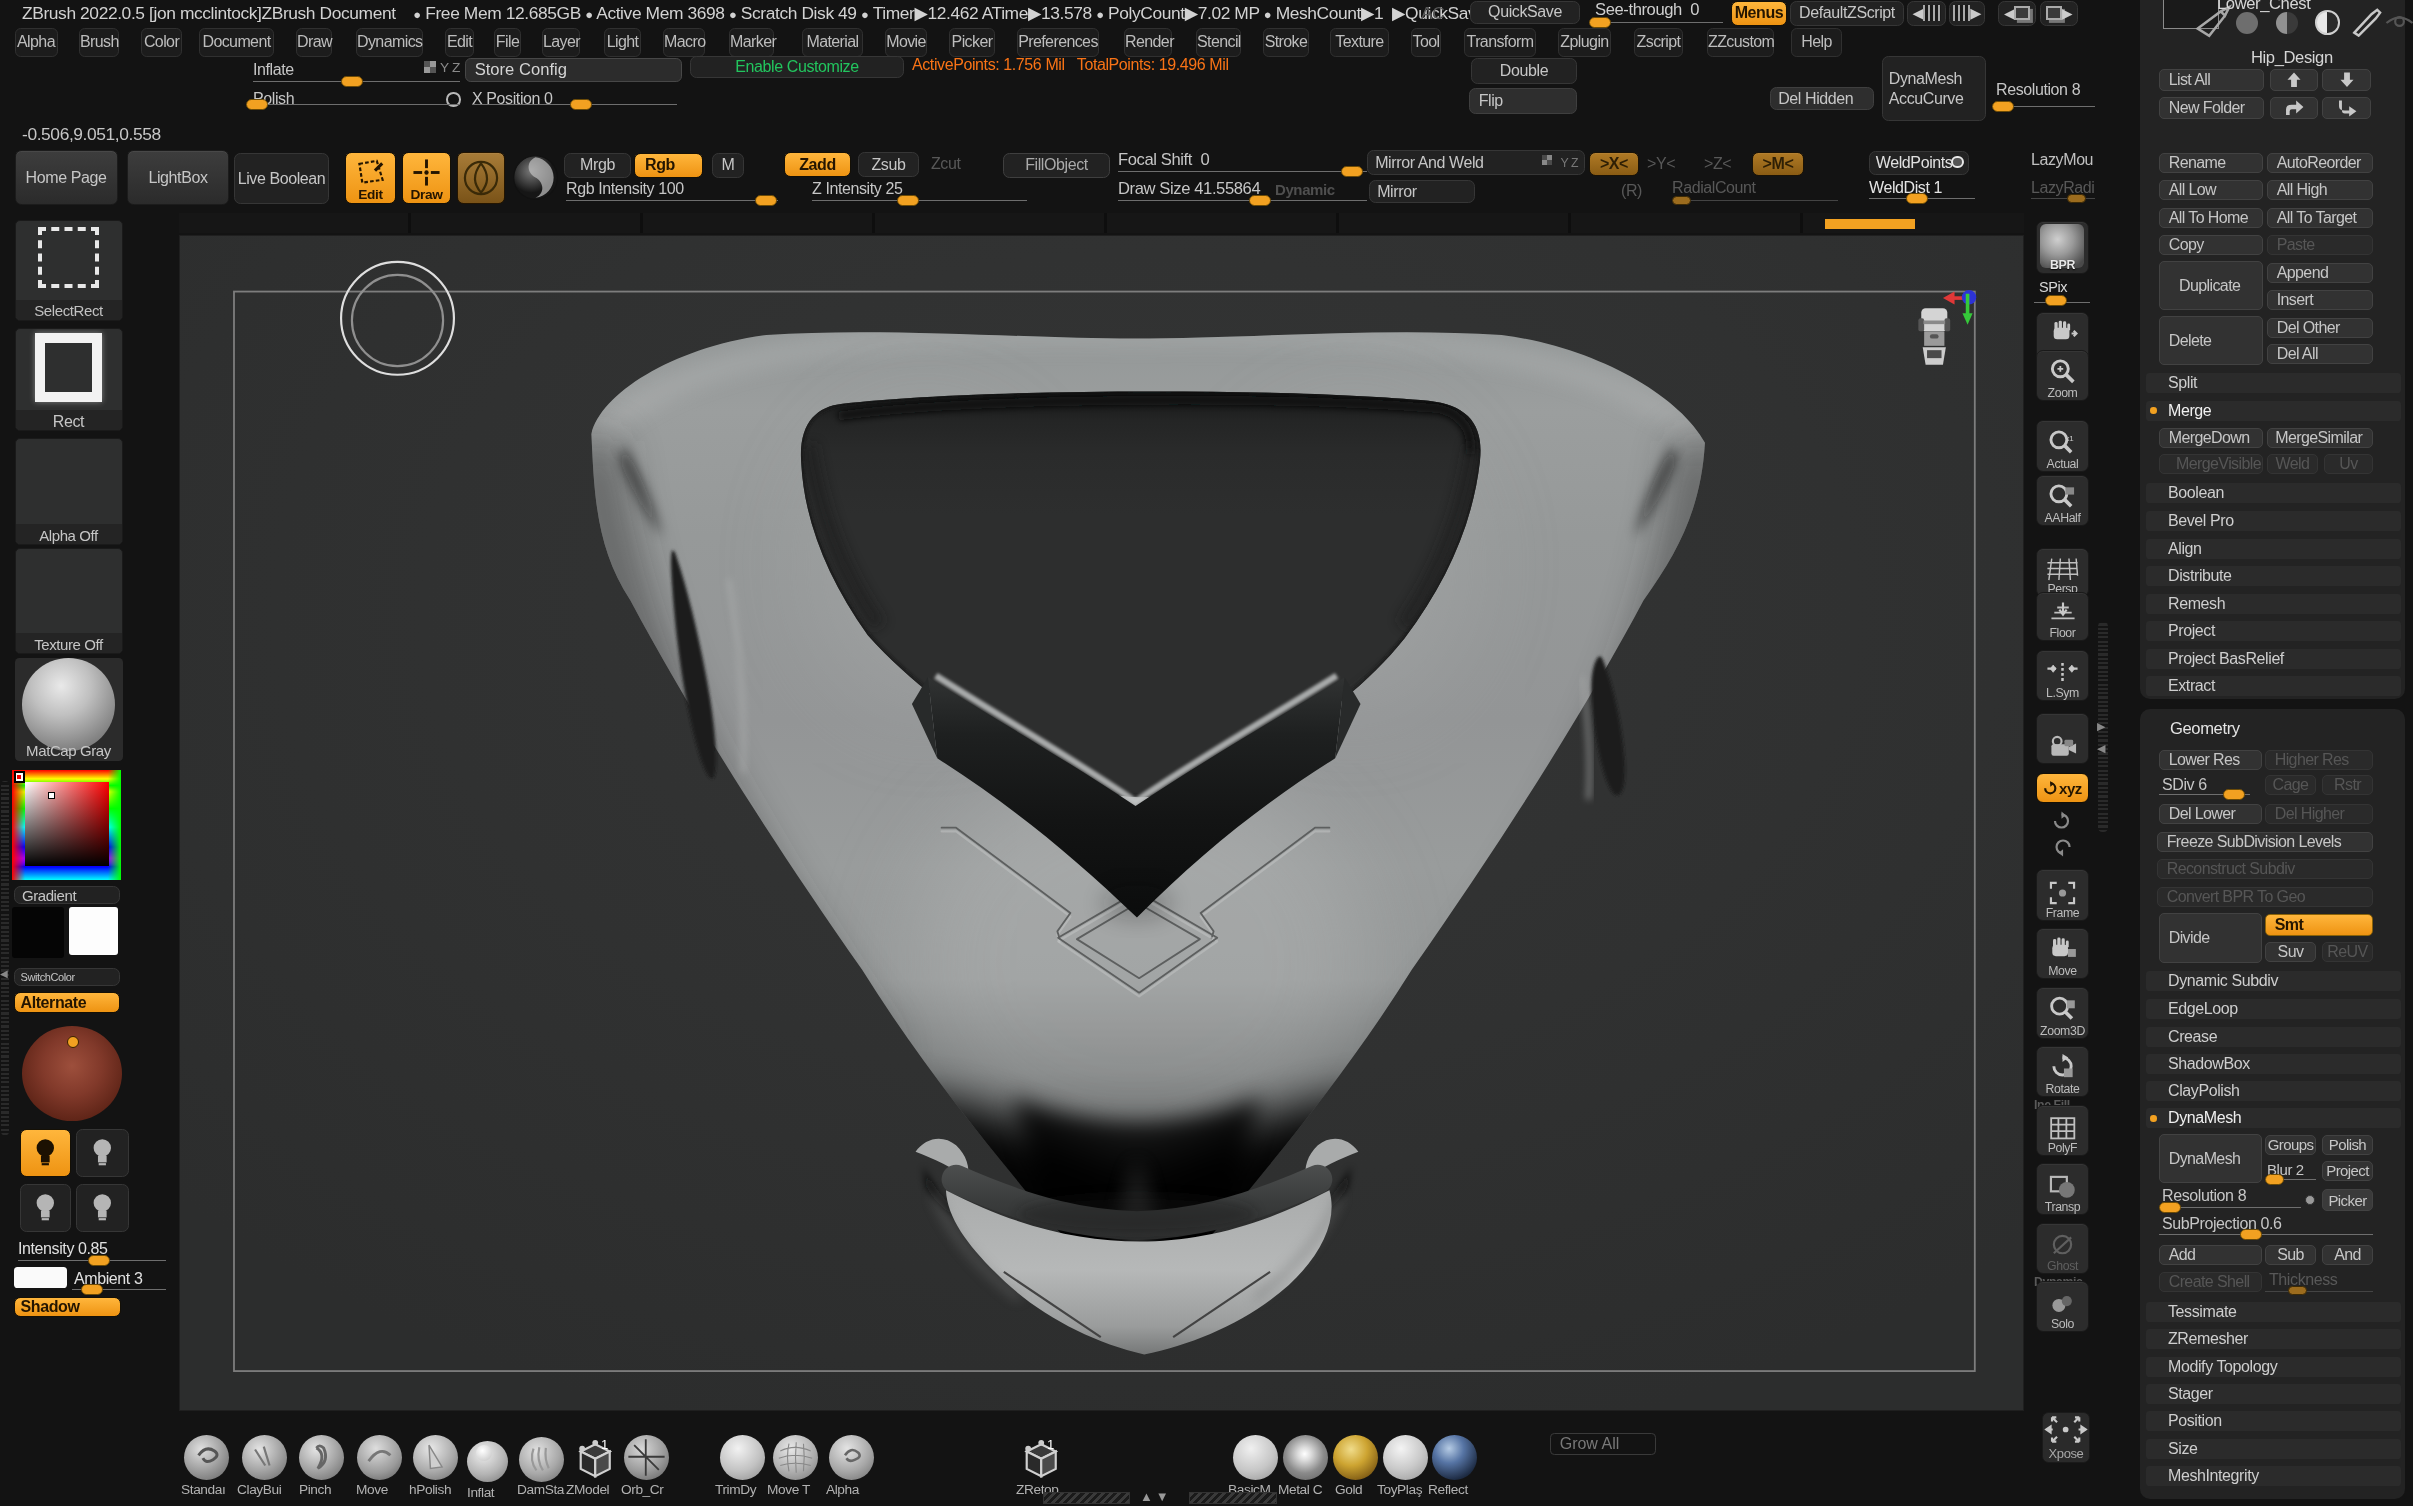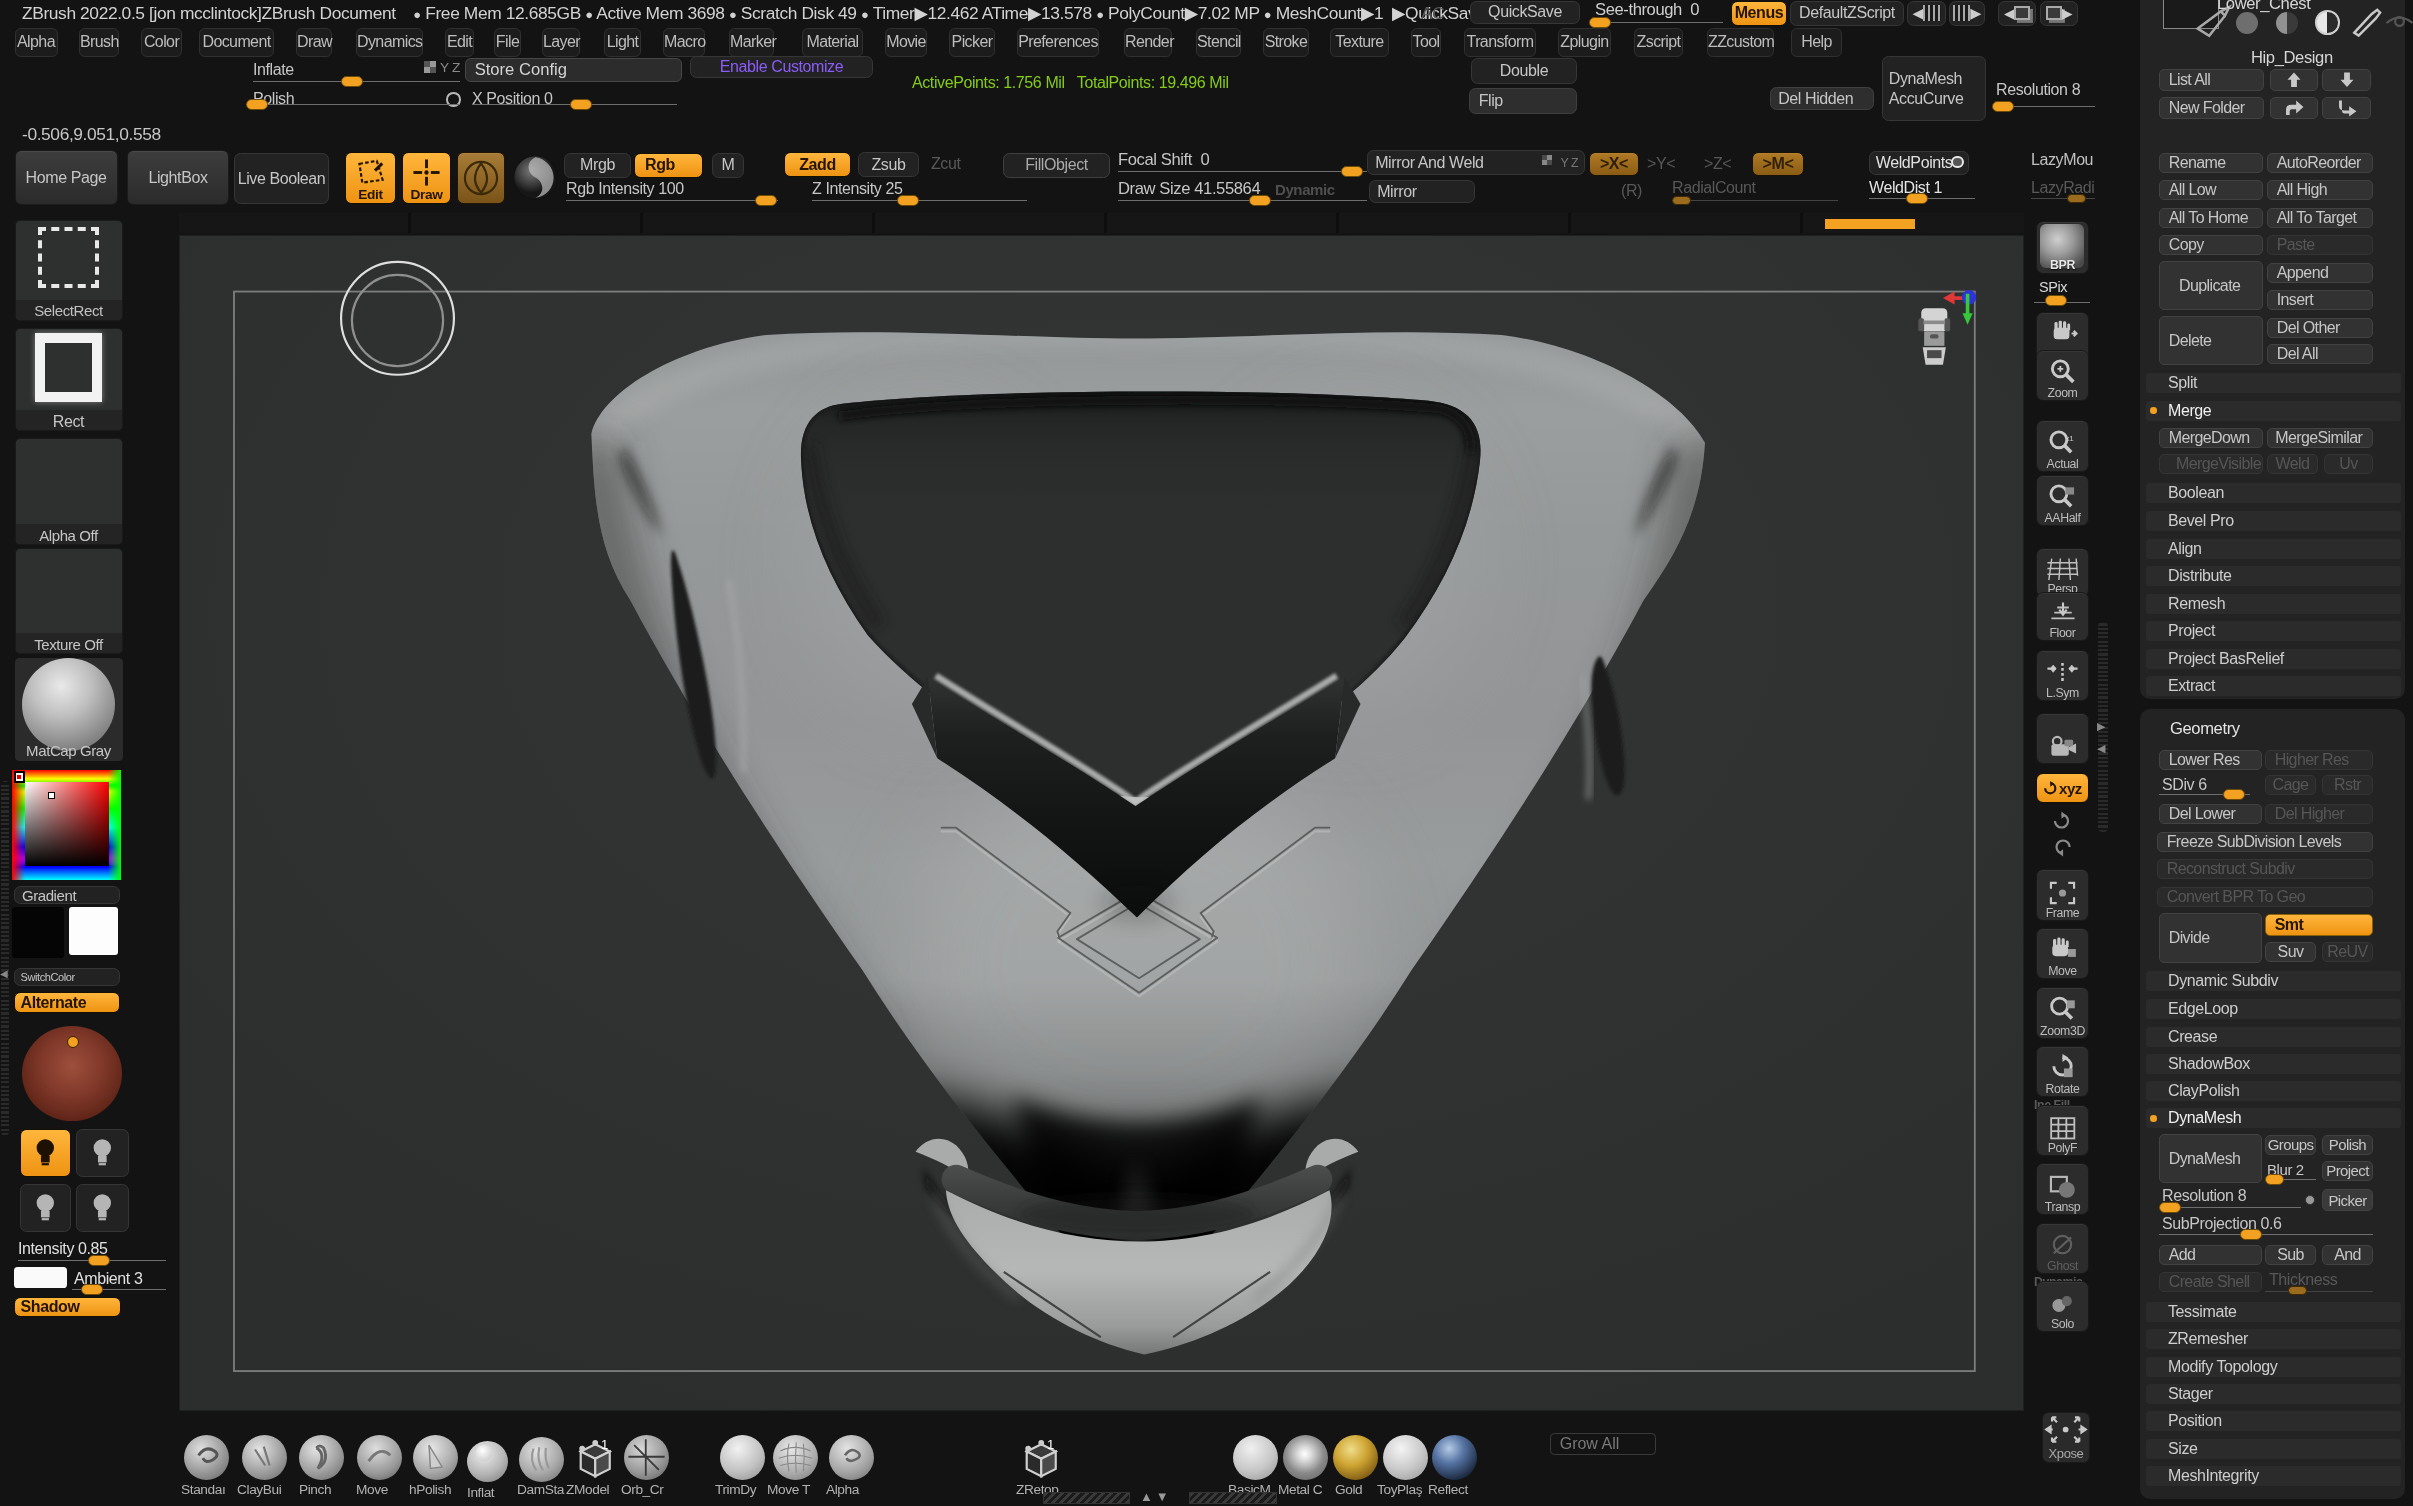--- a/index.html
+++ b/index.html
@@ -223,22 +223,22 @@
 <div class="mbtn" style="left:1634px;width:49px">Zscript</div>
 <div class="mbtn" style="left:1707px;width:67px">ZZcustom</div>
 <div class="mbtn" style="left:1791px;width:51px">Help</div>
 
 <div class="lbl" style="left:253px;top:61px">Inflate</div>
 <div class="trk" style="left:253px;top:81px;width:207px"></div>
 <div class="hdl" style="left:341px;top:76px"></div>
 <div class="abs" style="left:424px;top:61px;width:11.6px;height:11.6px;background:conic-gradient(#999 0 25%,#555 0 50%,#999 0 75%,#555 0)"></div>
 <div class="lbl" style="left:440px;top:60px;font-size:13.7px;color:#8a8a8a">Y Z</div>
 <div class="abs" style="left:465px;top:58px;width:217px;height:24px;background:#2c2c2c;border:1.4px solid #474747;border-radius:5.8px;color:#d4d4d4;font-size:16.6px;line-height:21px;padding-left:8.7px">Store Config</div>
-<div class="btn dk" style="left:690px;top:56px;width:183px;height:22.4px;color:#8b5cf6">Enable Customize</div>
-<div class="lbl" style="left:912px;top:74px;color:#84cc16">ActivePoints: 1.756 Mil&nbsp;&nbsp;&nbsp;TotalPoints: 19.496 Mil</div>
+<div class="btn dk" style="left:690px;top:56px;width:214px;height:22.4px;color:#22c55e">Enable Customize</div>
+<div class="lbl" style="left:912px;top:56px;color:#f97316">ActivePoints: 1.756 Mil&nbsp;&nbsp;&nbsp;TotalPoints: 19.496 Mil</div>
 <div class="btn dk" style="left:1471px;top:58px;width:106px;height:26px">Double</div>
 <div class="btn flat" style="left:1469px;top:88px;width:108px;height:26px;justify-content:flex-start;padding-left:8.7px">Flip</div>
 <div class="lbl" style="left:253px;top:90px">Polish</div>
 <div class="abs" style="left:446px;top:92px;width:14.5px;height:14.5px;border:2.9px solid #b8b8b8;border-radius:50%"></div>
 <div class="lbl" style="left:472px;top:90px">X Position 0</div>
 <div class="trk" style="left:246px;top:104px;width:214px"></div>
 <div class="hdl" style="left:246px;top:99px"></div>
 <div class="trk" style="left:472px;top:104px;width:205px"></div>
 <div class="hdl" style="left:570px;top:99px"></div>
 <div class="btn flat" style="left:1770px;top:87px;width:104px;height:23px;justify-content:flex-start;padding-left:7.2px">Del Hidden</div>

